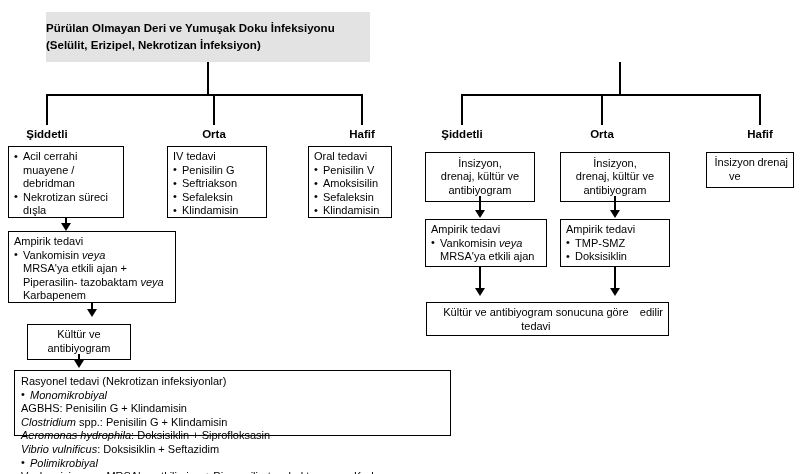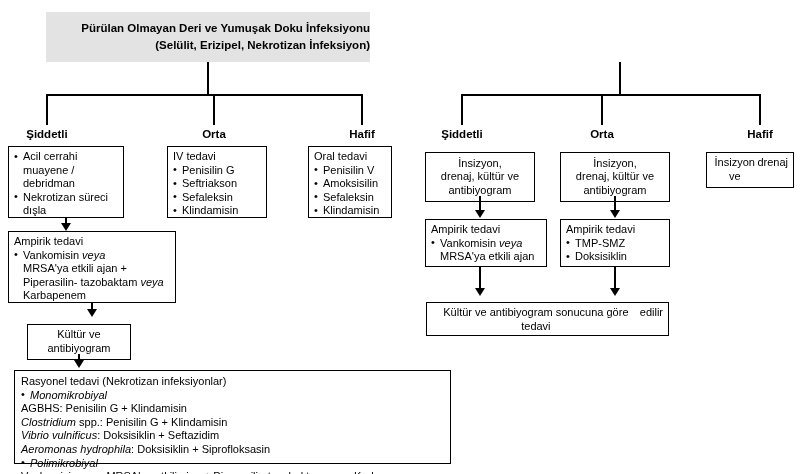--- a/index.html
+++ b/index.html
@@ -19,21 +19,21 @@
     overflow: hidden;
   }
   .abs { position: absolute; box-sizing: border-box; }
 
   
   .banner {
     background: #e3e3e3;
     border: none;
     display: flex;
     flex-direction: column;
-    align-items: flex-end;
+    align-items: flex-start;
     justify-content: center;
     font-weight: bold;
     font-size: 11.5px;
     line-height: 17px;
     text-align: center;
   }
 
   
   .caption {
     font-weight: bold;
@@ -161,28 +161,28 @@
   <div class="abs arrow-head" style="left:86.5px; top:309px;"></div>
 
   <div class="abs box center" style="left:27px; top:318px; width:104px; height:36px; display:flex; flex-direction:column; justify-content:center;">
     <span>Kültür ve</span>
     <span>antibiyogram</span>
   </div>
 
   <div class="abs arrow-shaft" style="left:78px; top:354px; width:2px; height:9px;"></div>
   <div class="abs arrow-head" style="left:73.5px; top:360px;"></div>
 
-  <div class="abs box" style="left:14px; top:370px; width:437px; height:94px; padding:4px 6px;">
+  <div class="abs box" style="left:14px; top:370px; width:437px; height:66px; padding:4px 6px;">
     <ul class="blist">
       <li class="plain">Rasyonel tedavi (Nekrotizan infeksiyonlar)</li>
       <li><span class="it">Monomikrobiyal</span></li>
       <li class="plain">AGBHS: Penisilin G + Klindamisin</li>
       <li class="plain"><span class="it">Clostridium</span><span> spp.: Penisilin G + Klindamisin</span></li>
+      <li class="plain"><span class="it">Aeromonas hydrophila</span><span>: Doksisiklin + Siprofloksasin</span></li>
       <li class="plain"><span class="it">Vibrio vulnificus</span><span>: Doksisiklin + Seftazidim</span></li>
-      <li class="plain"><span class="it">Aeromonas hydrophila</span><span>: Doksisiklin + Siprofloksasin</span></li>
       <li><span class="it">Polimikrobiyal</span></li>
       <li class="plain"><span>Vankomisin </span><span class="it">veya</span><span> MRSA'ya etkili ajan + Piperasilin-tazobaktam </span><span class="it">veya</span><span> Karbapenem</span></li>
     </ul>
   </div>
 
   <div class="abs vline" style="left:619px; top:62px; width:2px; height:32px;"></div>
   <div class="abs hline" style="left:461px; top:94px; width:300px; height:2px;"></div>
   <div class="abs vline" style="left:461px; top:94px; width:2px; height:31px;"></div>
   <div class="abs vline" style="left:601px; top:94px; width:2px; height:31px;"></div>
   <div class="abs vline" style="left:759px; top:94px; width:2px; height:31px;"></div>

